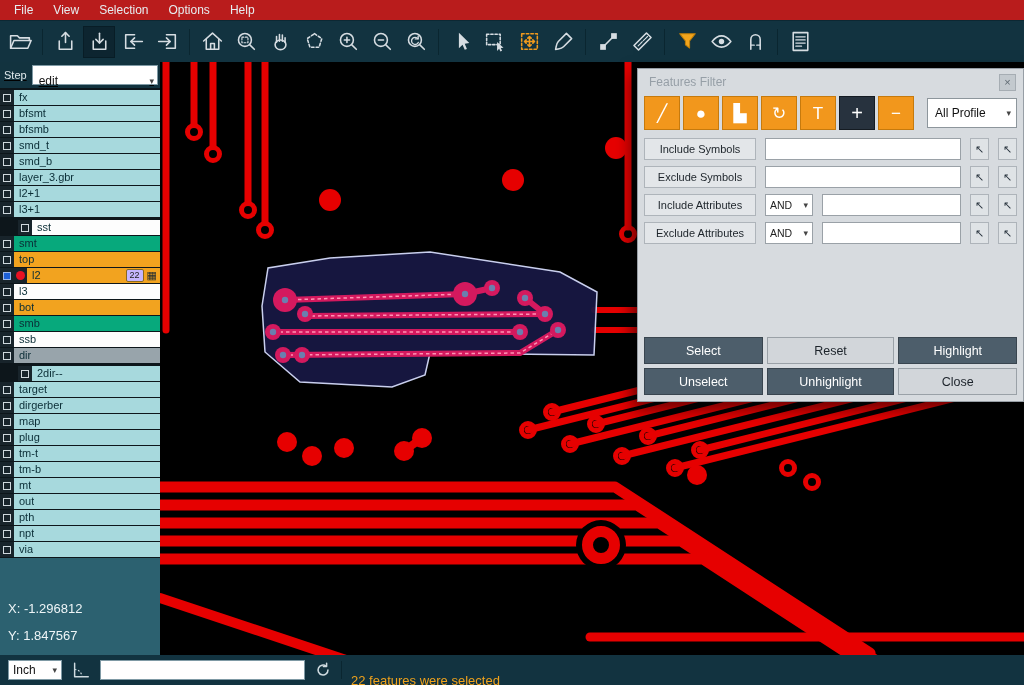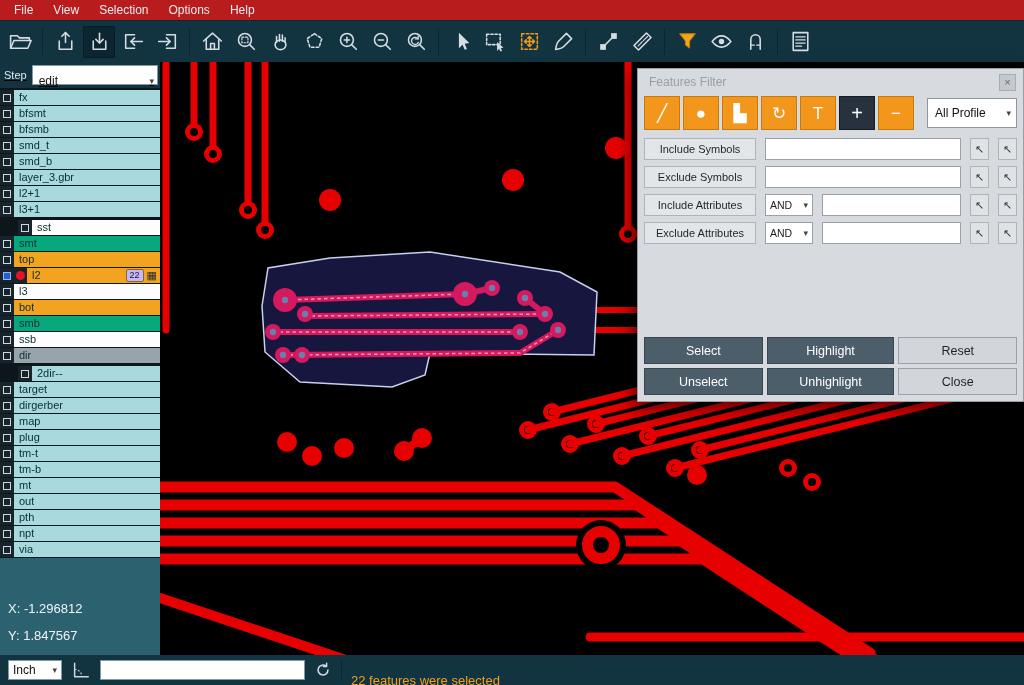--- a/index.html
+++ b/index.html
@@ -688,22 +688,22 @@
             <span>AND</span>
             <span class="caret">▾</span>
           </div>
           <input class="frow-input" type="text" style="">
           <button class="pick">↖</button>
           <button class="pick">↖</button>
         </div>
       </div>
     <div class="dlg-actions">
         <button class="abtn dark">Select</button>
+        <button class="abtn light">Reset</button>
         <button class="abtn dark">Highlight</button>
-        <button class="abtn light">Reset</button>
         <button class="abtn dark">Unselect</button>
         <button class="abtn dark">Unhighlight</button>
         <button class="abtn light">Close</button>
       </div>
   </div>
 
   <div class="statusbar">
     <div class="unit-select">
       <span>Inch</span>
       <span class="caret">▾</span>

